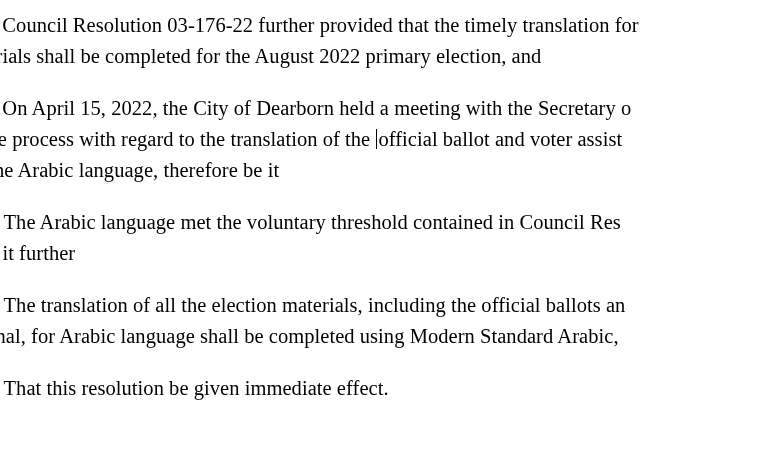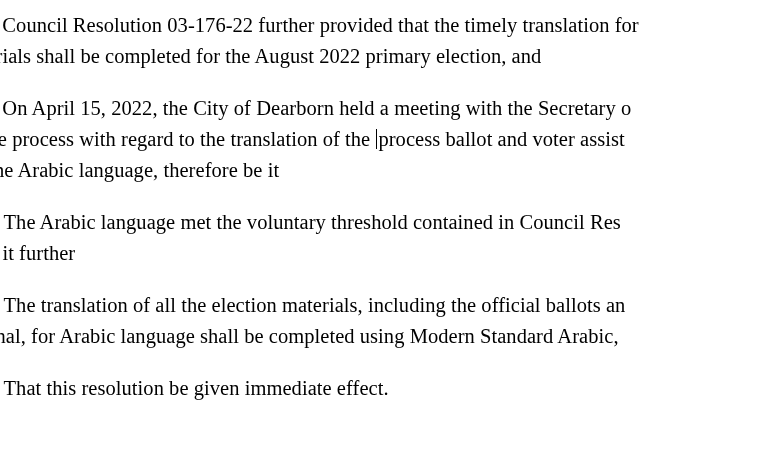--- a/index.html
+++ b/index.html
@@ -54,21 +54,21 @@
 <div class="page">
   <div class="doc-body">
 
     <div class="para">
       <div>LEAS: Council Resolution 03-176-22 further provided that the timely translation for</div>
       <div>n materials shall be completed for the August 2022 primary election, and</div>
     </div>
 
     <div class="para">
       <div>LEAS: On April 15, 2022, the City of Dearborn held a meeting with the Secretary o</div>
-      <div><span>ning the process with regard to the translation of the </span><span class="caret"></span><span>process ballot and voter assist</span></div>
+      <div><span>ning the process with regard to the translation of the </span><span class="caret"></span><span>official ballot and voter assist</span></div>
       <div>l into the Arabic language, therefore be it</div>
     </div>
 
     <div class="para">
       <div>LVED: The Arabic language met the voluntary threshold contained in Council Res</div>
       <div>-22, be it further</div>
     </div>
 
     <div class="para">
       <div>LVED: The translation of all the election materials, including the official ballots an</div>

